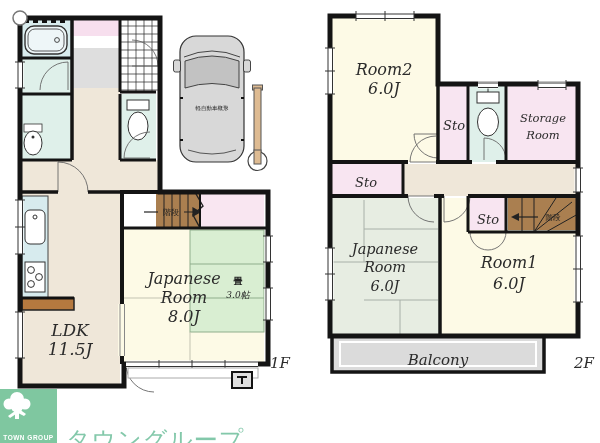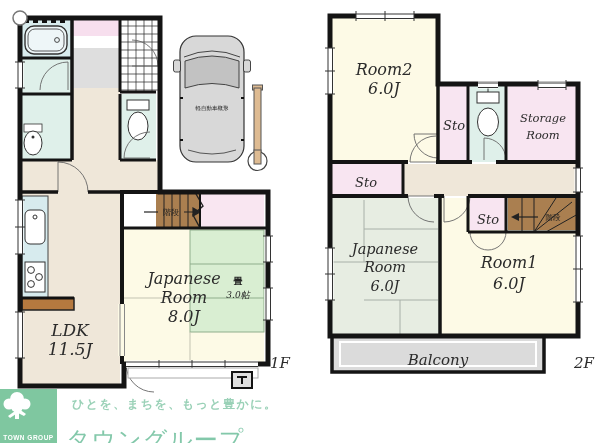--- a/index.html
+++ b/index.html
@@ -270,15 +270,14 @@
         <circle cx="9" cy="15" r="5.5"></circle>
         <circle cx="25" cy="15" r="5.5"></circle>
         <circle cx="17" cy="17" r="6.5"></circle>
         <rect x="15" y="18" width="4" height="12"></rect>
         <path d="M15,22 L8,27 L10,29 L16,25 Z"></path>
         <path d="M19,20 L26,25 L24,27 L18,24 Z"></path>
       </g>
     </svg>
     <div class="wm-logotext">TOWN GROUP</div>
   </div>
-  <div class="wm-tagline">ひとを、まちを、もっと豊かに。</div>
   <div class="wm-brand">タウングループ</div>
 </div>
 
 </body></html>

